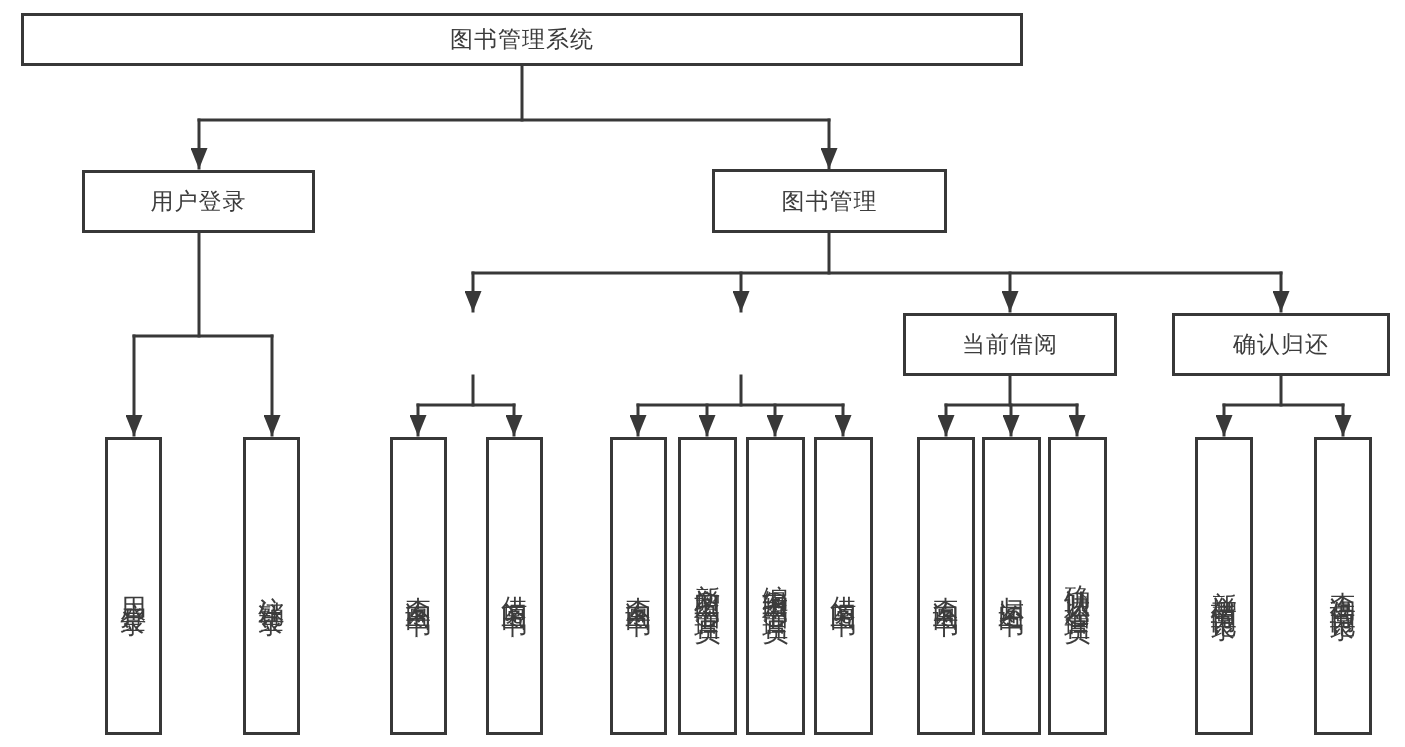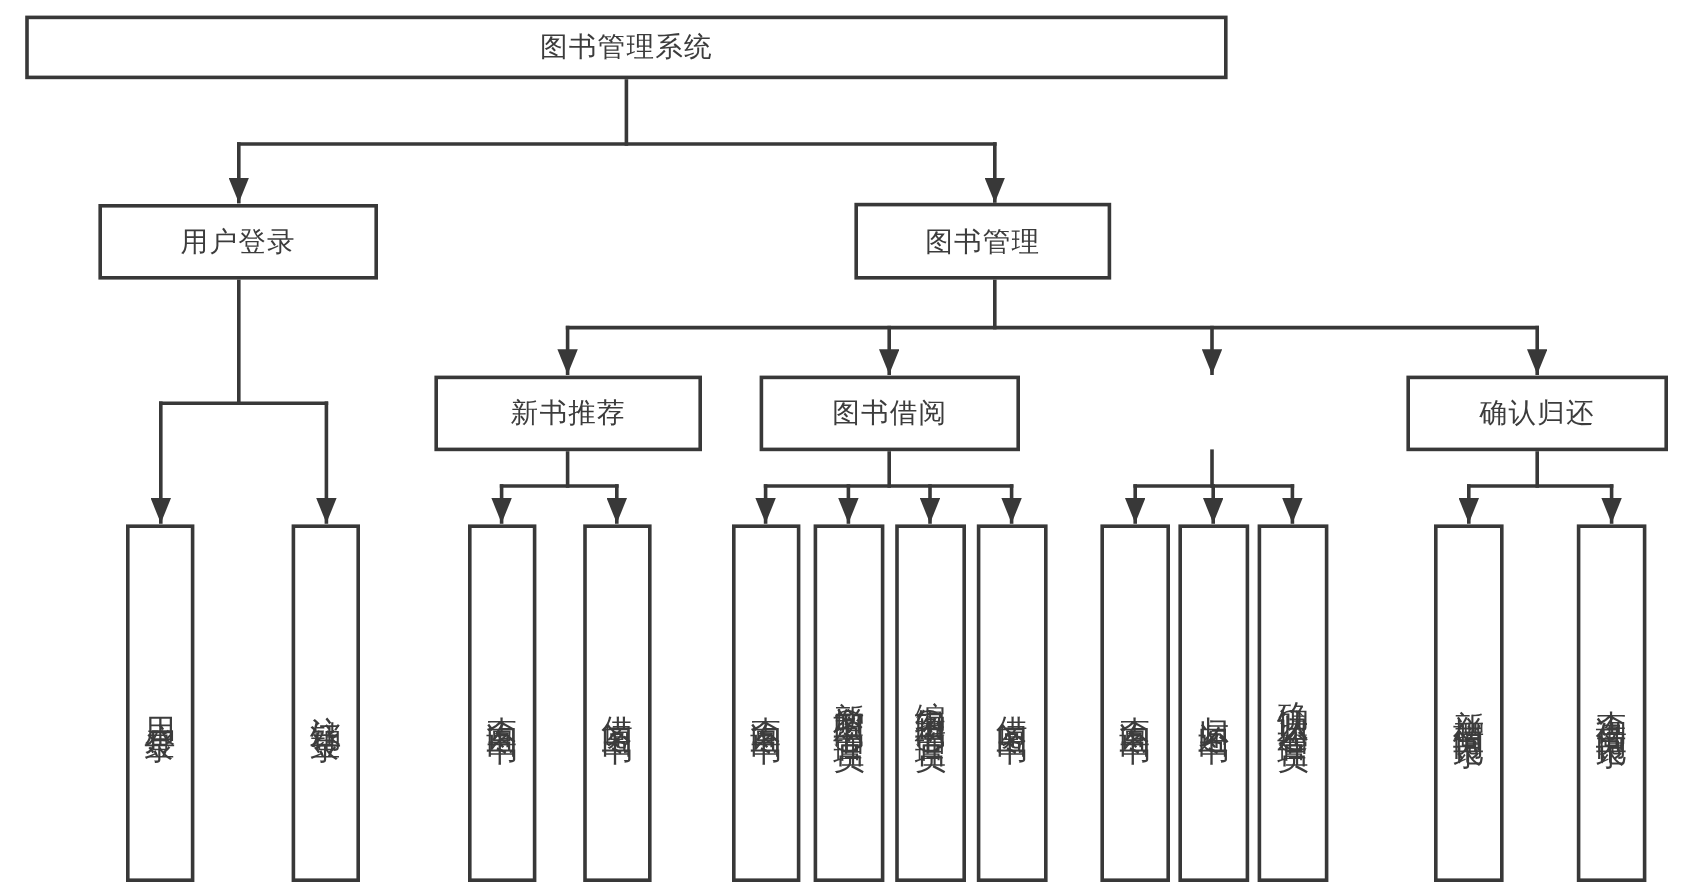--- a/index.html
+++ b/index.html
@@ -99,29 +99,26 @@
     <line x1="1343" y1="405" x2="1343" y2="435" marker-end="url(#ah)"></line>
   </svg>
 
   <div class="box h-box" style="left:21px;top:13px;width:1002px;height:53px">
     <span>图书管理系统</span>
   </div>
 
   <div class="box h-box" style="left:82px;top:170px;width:233px;height:63px">
     <span>用户登录</span>
   </div>
-  <div class="box h-box" style="left:712px;top:169px;width:214px;height:64px">
+  <div class="box h-box" style="left:712px;top:169px;width:235px;height:64px">
     <span>图书管理</span>
   </div>
 
-  <div class="box h-box" style="left:362px;top:313px;width:223px;height:63px">
-    <span>新书推荐</span>
-  </div>
-  <div class="box h-box" style="left:633px;top:313px;width:217px;height:63px">
-    <span>图书借阅</span>
+  <div class="box h-box" style="left:903px;top:313px;width:214px;height:63px">
+    <span>当前借阅</span>
   </div>
   <div class="box h-box" style="left:1172px;top:313px;width:218px;height:63px">
     <span>确认归还</span>
   </div>
 
   <div class="box v-box" style="left:105px;top:437px;width:57px;height:298px">
     <span>用户登录</span>
   </div>
   <div class="box v-box" style="left:243px;top:437px;width:57px;height:298px">
     <span>注销登录</span>

